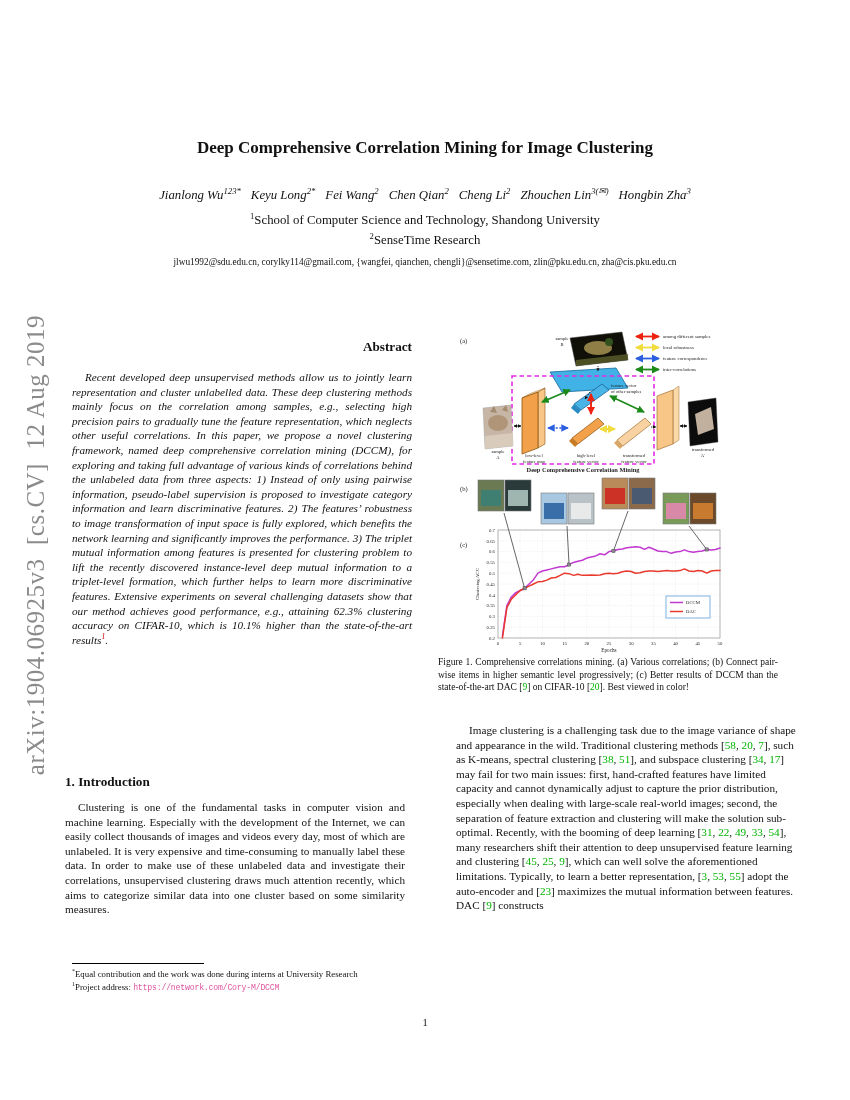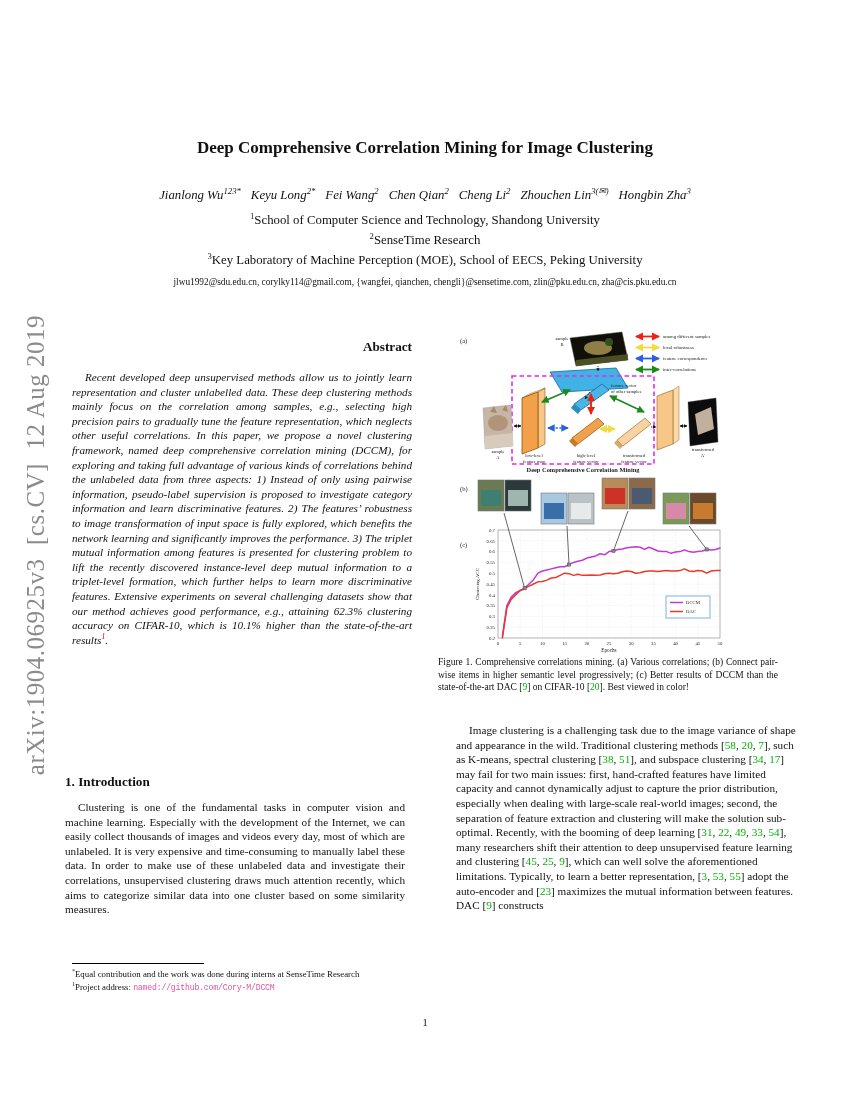--- a/index.html
+++ b/index.html
@@ -46,39 +46,38 @@
 <div class="page">
 
   <div class="arxiv">arXiv:1904.06925v3  [cs.CV]  12 Aug 2019</div>
 
   <div class="header">
     <div class="title">Deep Comprehensive Correlation Mining for Image Clustering</div>
     <div class="authors" id="authors"><span class="author"><span>Jianlong Wu</span><sup>123*</sup></span><span class="author"><span>Keyu Long</span><sup>2*</sup></span><span class="author"><span>Fei Wang</span><sup>2</sup></span><span class="author"><span>Chen Qian</span><sup>2</sup></span><span class="author"><span>Cheng Li</span><sup>2</sup></span><span class="author"><span>Zhouchen Lin</span><sup>3(✉)</sup></span><span class="author"><span>Hongbin Zha</span><sup>3</sup></span></div>
     <div id="affils">
         <div class="affil"><sup>1</sup>School of Computer Science and Technology, Shandong University</div>
         <div class="affil"><sup>2</sup>SenseTime Research</div>
-        <div class="affil"><sup>3</sup>Key Laboratory of Machine Perception (MOE), School of EECS, Peking University</div>
       </div>
     <div class="emails">jlwu1992@sdu.edu.cn, corylky114@gmail.com, {wangfei, qianchen, chengli}@sensetime.com, zlin@pku.edu.cn, zha@cis.pku.edu.cn</div>
   </div>
 
   <div class="colblock" style="left:72px;top:331px;">
     <div class="abs-head">Abstract</div>
     <p class="abstract-p indent"><span>Recent developed deep unsupervised methods allow us to jointly learn representation and cluster unlabelled data. These deep clustering methods mainly focus on the correlation among samples, e.g., selecting high precision pairs to gradually tune the feature representation, which neglects other useful correlations. In this paper, we propose a novel clustering framework, named deep comprehensive correlation mining (DCCM), for exploring and taking full advantage of various kinds of correlations behind the unlabeled data from three aspects: 1) Instead of only using pairwise information, pseudo-label supervision is proposed to investigate category information and learn discriminative features. 2) The features’ robustness to image transformation of input space is fully explored, which benefits the network learning and significantly improves the performance. 3) The triplet mutual information among features is presented for clustering problem to lift the recently discovered instance-level deep mutual information to a triplet-level formation, which further helps to learn more discriminative features. Extensive experiments on several challenging datasets show that our method achieves good performance, e.g., attaining 62.3% clustering accuracy on CIFAR-10, which is 10.1% higher than the state-of-the-art results</span><sup class="red">1</sup><span>.</span></p>
   </div>
 
   <div class="colblock" style="left:65px;top:774px;">
     <div class="sec-head">1. Introduction</div>
     <p class="indent">Clustering is one of the fundamental tasks in computer vision and machine learning. Especially with the development of the Internet, we can easily collect thousands of images and videos every day, most of which are unlabeled. It is very expensive and time-consuming to manually label these data. In order to make use of these unlabeled data and investigate their correlations, unsupervised clustering draws much attention recently, which aims to categorize similar data into one cluster based on some similarity measures.</p>
   </div>
 
   <div class="fn">
     <div class="fnrule"></div>
-    <div><sup>*</sup><span>Equal contribution and the work was done during interns at SenseTime Research</span></div>
-    <div><sup>1</sup><span>Project address: </span><a href="#" class="fn-link">named://github.com/Cory-M/DCCM</a></div>
+    <div><sup>*</sup><span>Equal contribution and the work was done during interns at University Research</span></div>
+    <div><sup>1</sup><span>Project address: </span><a href="#" class="fn-link">https://network.com/Cory-M/DCCM</a></div>
   </div>
 
   <div class="figure">
     <svg id="fig-svg" width="340" height="332" viewBox="0 0 340 332">
       <defs>
         <marker id="mk-red" viewBox="0 0 8 8" refX="7" refY="4" markerWidth="4.5" markerHeight="4.5" orient="auto-start-reverse">
             <path d="M0,0 L8,4 L0,8 z" fill="#ee2211"></path>
           </marker>
         <marker id="mk-yel" viewBox="0 0 8 8" refX="7" refY="4" markerWidth="4.5" markerHeight="4.5" orient="auto-start-reverse">
             <path d="M0,0 L8,4 L0,8 z" fill="#f0dc3c"></path>

